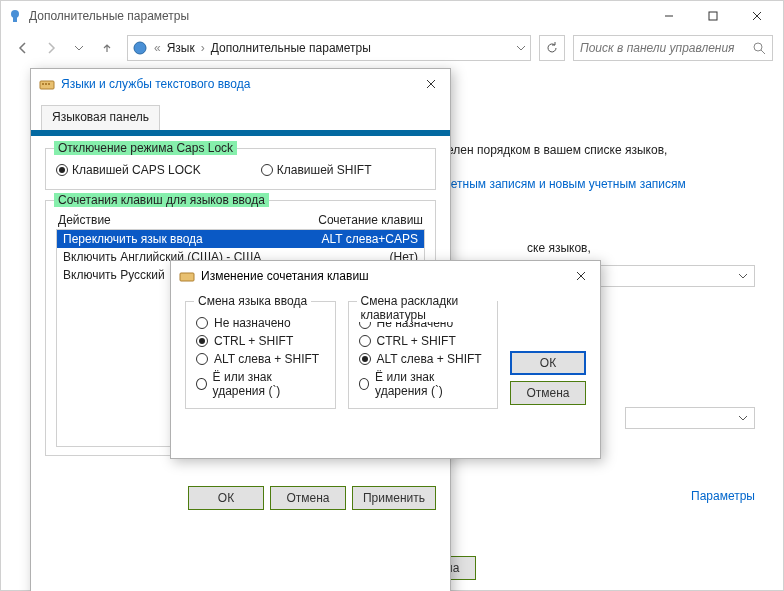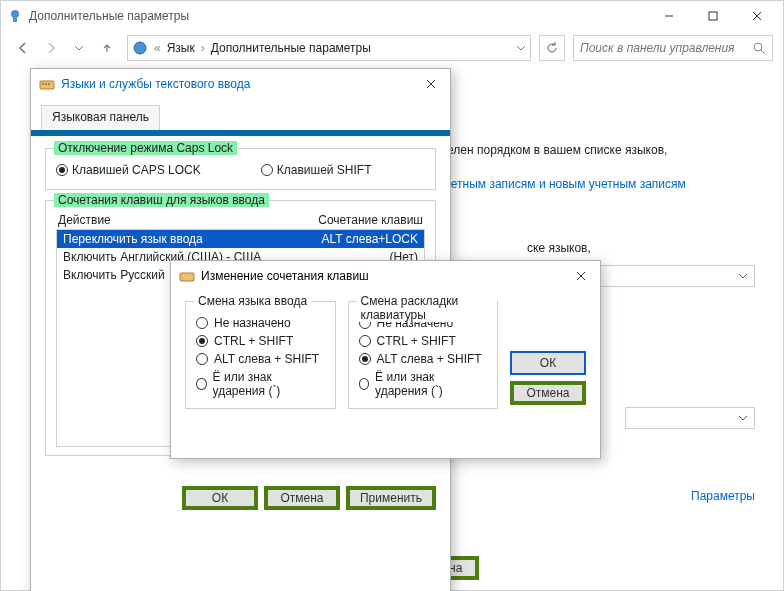--- a/index.html
+++ b/index.html
@@ -21,21 +21,21 @@
 .searchbox input{border:0;outline:0;width:100%;color:#999;font-style:italic;background:transparent}
 .searchbox .mag{position:absolute;right:6px;color:#888}
 .content{flex:1;position:relative;padding:18px 26px 10px 26px;color:#333;overflow:hidden}
 .content .line1{color:#222;margin-left:400px;margin-top:60px}
 .content .link{color:#0066cc;margin-left:400px;margin-top:20px;display:block}
 .content .line2{color:#222;margin-left:500px;margin-top:50px}
 .content .combo{position:absolute;right:28px;top:200px;width:230px;height:22px;border:1px solid #ccc;display:flex;align-items:center;justify-content:flex-end;padding-right:6px}
 .content .combo2{position:absolute;right:28px;top:342px;width:130px;height:22px;border:1px solid #ccc;display:flex;align-items:center;justify-content:flex-end;padding-right:6px}
 .content .params{position:absolute;right:28px;top:424px;color:#0066cc}
 .footer{height:44px;display:flex;align-items:center;justify-content:center;gap:10px;padding:0 26px}
-.btn{min-width:76px;height:24px;border:4px solid #4d7c0f;background:#e1e1e1;display:inline-flex;align-items:center;justify-content:center;color:#333;padding:0 10px}
+.btn{min-width:76px;height:24px;border:1px solid #4d7c0f;background:#e1e1e1;display:inline-flex;align-items:center;justify-content:center;color:#333;padding:0 10px}
 .btn.disabled{color:#a0a0a0;background:#efefef;border-color:#d0d0d0}
 
 .dialog{position:absolute;background:#fff;border:1px solid #b0b0b0;box-shadow:3px 3px 12px rgba(0,0,0,.25)}
 .dlg1{left:30px;top:68px;width:421px;height:567px}
 .dlghdr{height:30px;display:flex;align-items:center;padding:0 8px;gap:6px}
 .dlghdr .x{margin-left:auto;padding:2px 6px;color:#333}
 .tabs{display:flex;padding:6px 10px 0 10px;gap:0;border-bottom:6px solid #0369a1}
 .tab{padding:4px 10px 6px 10px;border:1px solid #d0d0d0;border-bottom:0;margin-right:-1px;background:#fff;color:#222}
 .tab.inactive{background:#f6f6f6;color:#222}
 .tab.active{position:relative;top:1px;background:#fff}
@@ -211,21 +211,21 @@
     </div>
     <div class="group" style="padding-bottom:8px">
       <span class="legend">Сочетания клавиш для языков ввода</span>
       <div class="listhdr">
         <span>Действие</span>
         <span>Сочетание клавиш</span>
       </div>
       <div class="list">
         <div class="listrow sel">
             <span>Переключить язык ввода</span>
-            <span>ALT слева+LOCK</span>
+            <span>ALT слева+CAPS</span>
           </div>
         <div class="listrow">
             <span>Включить Английский (США) - США</span>
             <span>(Нет)</span>
           </div>
         <div class="listrow">
             <span>Включить Русский</span>
             <span></span>
           </div>
       </div>

